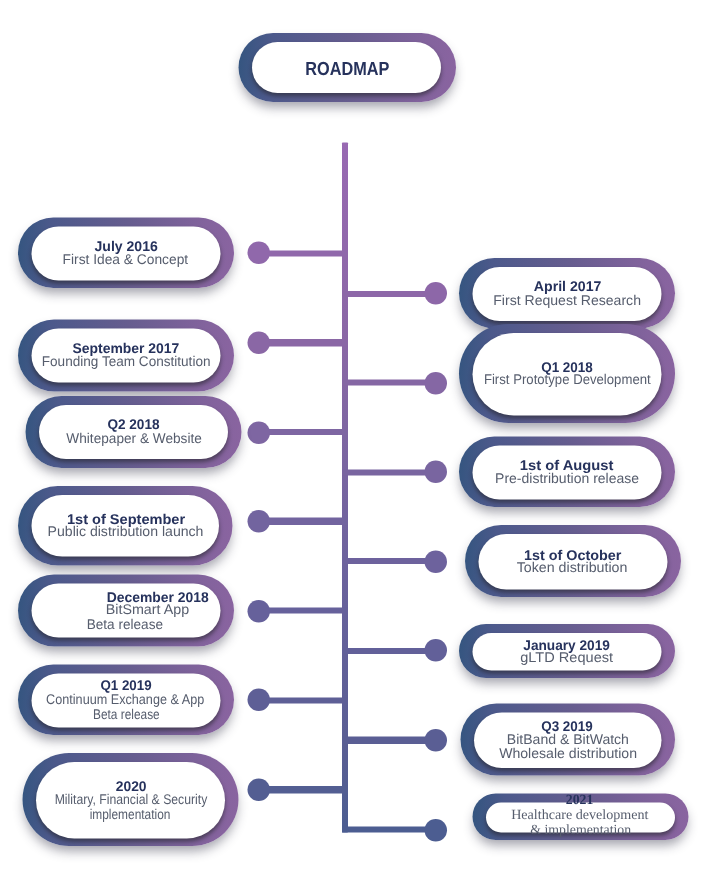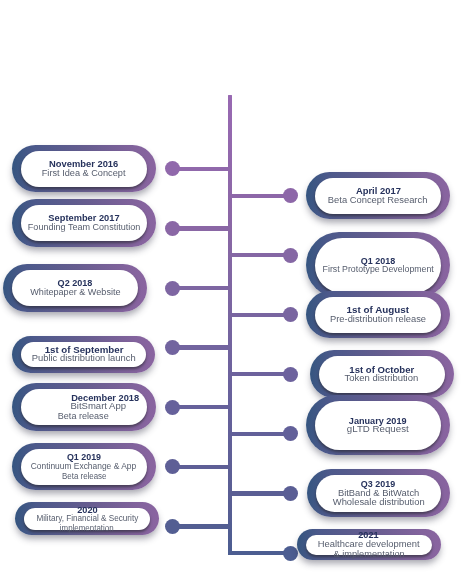--- a/index.html
+++ b/index.html
@@ -61,107 +61,112 @@
       <div class="branch" style="left: 227.75px; top: 372.2px; width: 62.85px; background: rgb(109, 98, 157);"></div>
       <div class="dot" style="left: 283.1px; top: 366.85px; width: 15px; height: 15px; background: rgb(109, 98, 157);"></div>
       <div class="branch" style="left: 227.75px; top: 431.75px; width: 62.85px; background: rgb(98, 96, 153);"></div>
       <div class="dot" style="left: 283.1px; top: 426.4px; width: 15px; height: 15px; background: rgb(98, 96, 153);"></div>
       <div class="branch" style="left: 227.75px; top: 491.3px; width: 62.85px; background: rgb(90, 94, 148);"></div>
       <div class="dot" style="left: 283.1px; top: 485.95px; width: 15px; height: 15px; background: rgb(90, 94, 148);"></div>
       <div class="branch" style="left: 227.75px; top: 550.85px; width: 62.85px; background: rgb(76, 93, 145);"></div>
       <div class="dot" style="left: 283.1px; top: 545.5px; width: 15px; height: 15px; background: rgb(76, 93, 145);"></div>
     </div>
 
+  <div id="header" class="pill">
+    <div class="inner">
+      <span class="rd" style="transform: scaleX(0.8605);">ROADMAP</span>
+    </div>
+  </div>
 
   <div id="left-col">
       <div class="pill" style="left: 12.1px; top: 144.8px; width: 143.8px; height: 47.7px;">
         <div class="inner">
-          <div class="ttl" style="transform: scaleX(0.9983);">November 2016</div>
+          <div class="ttl" style="transform: scaleX(0.9983);">July 2016</div>
           <div class="sub" style="transform: scaleX(0.9827);">First Idea &amp; Concept</div>
         </div>
       </div>
-      <div class="pill" style="left: 12px; top: 199px; width: 143.8px; height: 47.7px;">
+      <div class="pill" style="left: 12px; top: 213px; width: 143.8px; height: 47.7px;">
         <div class="inner">
           <div class="ttl" style="transform: scaleX(0.99);">September 2017</div>
           <div class="sub" style="transform: scaleX(0.9683);">Founding Team Constitution</div>
         </div>
       </div>
-      <div class="pill" style="left: 3px; top: 264px; width: 143.8px; height: 47.7px;">
+      <div class="pill" style="left: 17px; top: 264px; width: 143.8px; height: 47.7px;">
         <div class="inner">
           <div class="ttl" style="transform: scaleX(0.9675);">Q2 2018</div>
           <div class="sub" style="transform: scaleX(0.9731);">Whitepaper &amp; Website</div>
         </div>
       </div>
-      <div class="pill" style="left: 11.7px; top: 323.6px; width: 143.8px; height: 37px; margin-top: 12px;">
+      <div class="pill" style="left: 11.7px; top: 323.6px; width: 143.8px; height: 53px;">
         <div class="inner">
           <div class="ttl" style="transform: scaleX(1.036);">1st of September</div>
           <div class="sub" style="transform: scaleX(1.0051);">Public distribution launch</div>
         </div>
       </div>
       <div class="pill" style="left: 11.8px; top: 383.2px; width: 143.8px; height: 47.7px;">
         <div class="inner">
           <div class="ttl" style="transform: scaleX(0.9882); padding-left: 44px;">December 2018</div>
           <div class="sub" style="transform: scaleX(1.0196); margin-left: 30px;">BitSmart App</div>
           <div class="sub" style="transform: scaleX(0.9701);">Beta release</div>
         </div>
       </div>
       <div class="pill" style="left: 12px; top: 442.8px; width: 143.8px; height: 47.7px;">
         <div class="inner">
           <div class="ttl" style="transform: scaleX(0.948);">Q1 2019</div>
           <div class="sub" style="transform: scaleX(0.9018);">Continuum Exchange &amp; App</div>
           <div class="sub" style="transform: scaleX(0.8481);">Beta release</div>
         </div>
       </div>
-      <div class="pill" style="left: 15.2px; top: 502.4px; width: 143.8px; height: 33px;">
+      <div class="pill" style="left: 15.2px; top: 502.4px; width: 143.8px; height: 62px;">
         <div class="inner">
           <div class="ttl" style="transform: scaleX(0.9828);">2020</div>
           <div class="sub" style="transform: scaleX(0.8726);">Military, Financial &amp; Security</div>
           <div class="sub" style="transform: scaleX(0.8489);">implementation</div>
         </div>
       </div>
     </div>
   <div id="right-col">
       <div class="pill" style="left: 306.1px; top: 171.7px; width: 143.7px; height: 47.7px;">
         <div class="inner">
           <div class="ttl" style="transform: scaleX(1.0038);">April 2017</div>
-          <div class="sub" style="transform: scaleX(1.0035);">Beta Concept Research</div>
+          <div class="sub" style="transform: scaleX(1.0035);">First Request Research</div>
         </div>
       </div>
-      <div class="pill" style="left: 306px; top: 232px; width: 143.7px; height: 66px;">
+      <div class="pill" style="left: 306px; top: 216px; width: 143.7px; height: 66px;">
         <div class="inner">
           <div class="ttl" style="transform: scaleX(0.9564);">Q1 2018</div>
           <div class="sub" style="transform: scaleX(0.9391);">First Prototype Development</div>
         </div>
       </div>
       <div class="pill" style="left: 306.3px; top: 290.8px; width: 143.7px; height: 47.7px;">
         <div class="inner">
           <div class="ttl" style="transform: scaleX(1.0479);">1st of August</div>
           <div class="sub" style="transform: scaleX(0.9993);">Pre-distribution release</div>
         </div>
       </div>
       <div class="pill" style="left: 310px; top: 350.35px; width: 143.7px; height: 47.7px;">
         <div class="inner">
           <div class="ttl" style="transform: scaleX(1.021);">1st of October</div>
           <div class="sub" style="transform: scaleX(1.0149); text-align: right;">Token distribution</div>
         </div>
       </div>
-      <div class="pill" style="left: 306.2px; top: 395px; width: 143.7px; height: 60px;">
+      <div class="pill" style="left: 306.2px; top: 416px; width: 143.7px; height: 36px;">
         <div class="inner">
           <div class="ttl" style="transform: scaleX(0.971);">January 2019</div>
           <div class="sub" style="transform: scaleX(1.0392);">gLTD Request</div>
         </div>
       </div>
       <div class="pill" style="left: 306.5px; top: 469.45px; width: 143.7px; height: 47.7px;">
         <div class="inner">
           <div class="ttl" style="transform: scaleX(0.9536);">Q3 2019</div>
           <div class="sub" style="transform: scaleX(1.0026);">BitBand &amp; BitWatch</div>
           <div class="sub" style="transform: scaleX(1.0052);">Wholesale distribution</div>
         </div>
       </div>
-      <div class="pill" style="left: 297px; top: 529px; width: 143.7px; height: 31px;">
+      <div class="pill" style="left: 315px; top: 529px; width: 143.7px; height: 31px; font-family: Liberation Serif, serif;">
         <div class="inner">
           <div class="ttl" style="transform: scaleX(0.978);">2021</div>
           <div class="sub" style="transform: scaleX(1.005);">Healthcare development</div>
           <div class="sub" style="transform: scaleX(0.9861);">&amp; implementation</div>
         </div>
       </div>
     </div>
 </div>
 
 </body></html>

